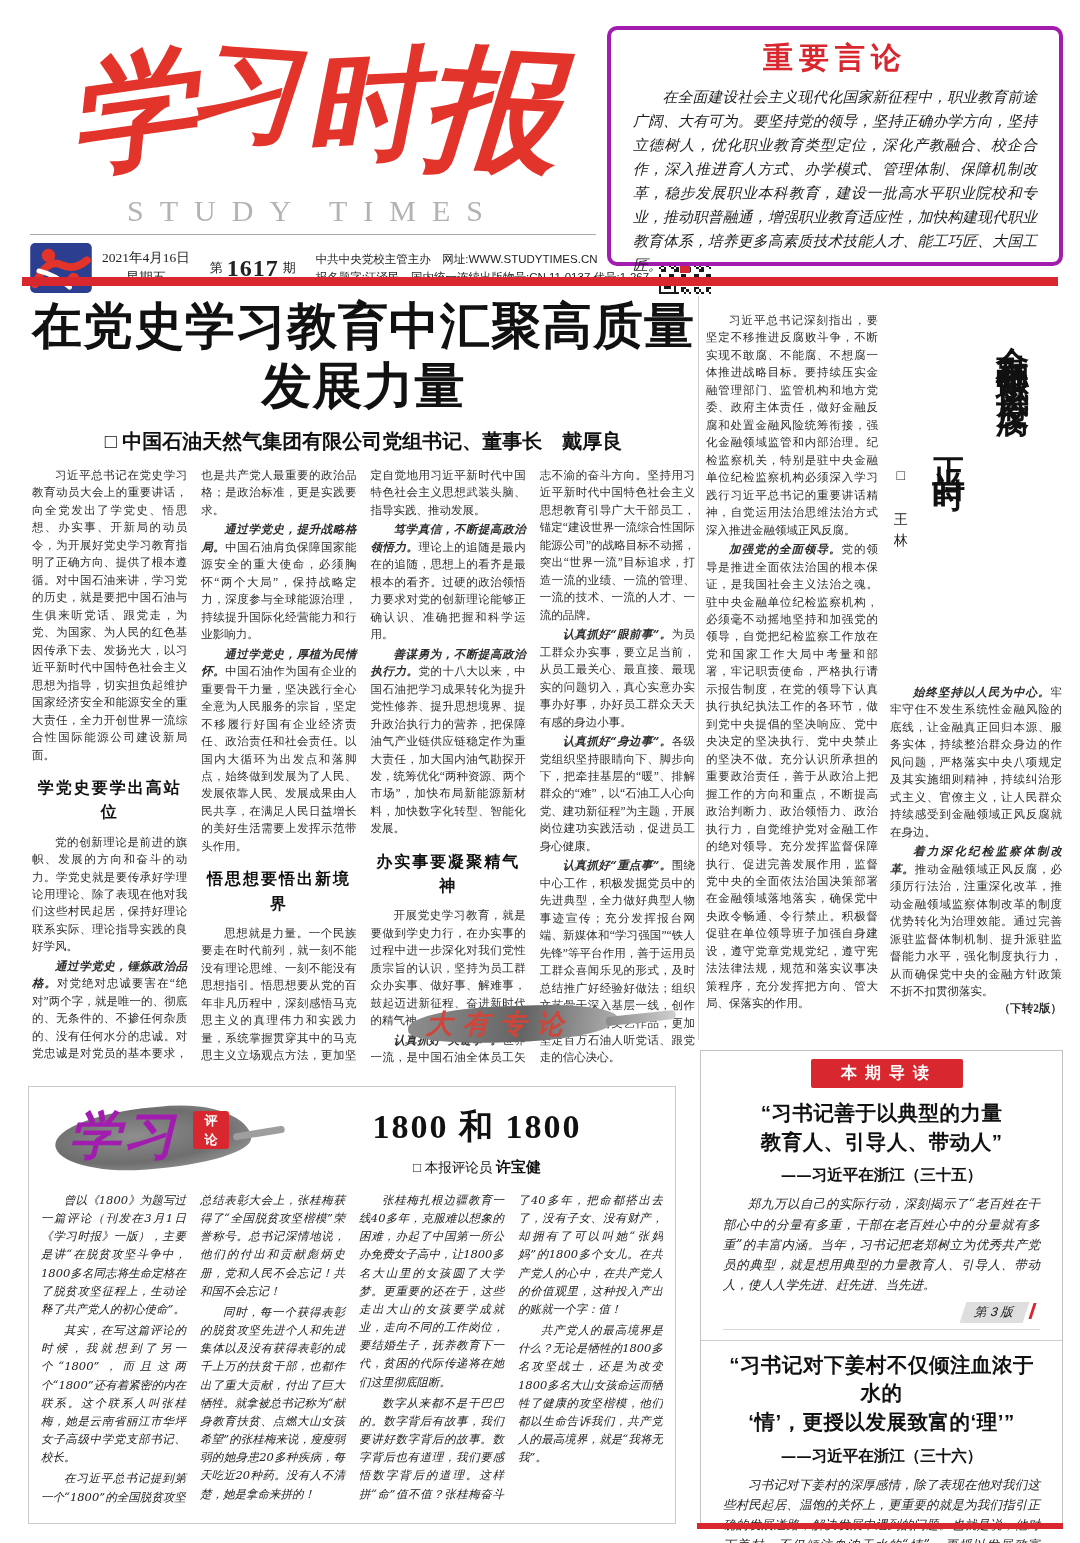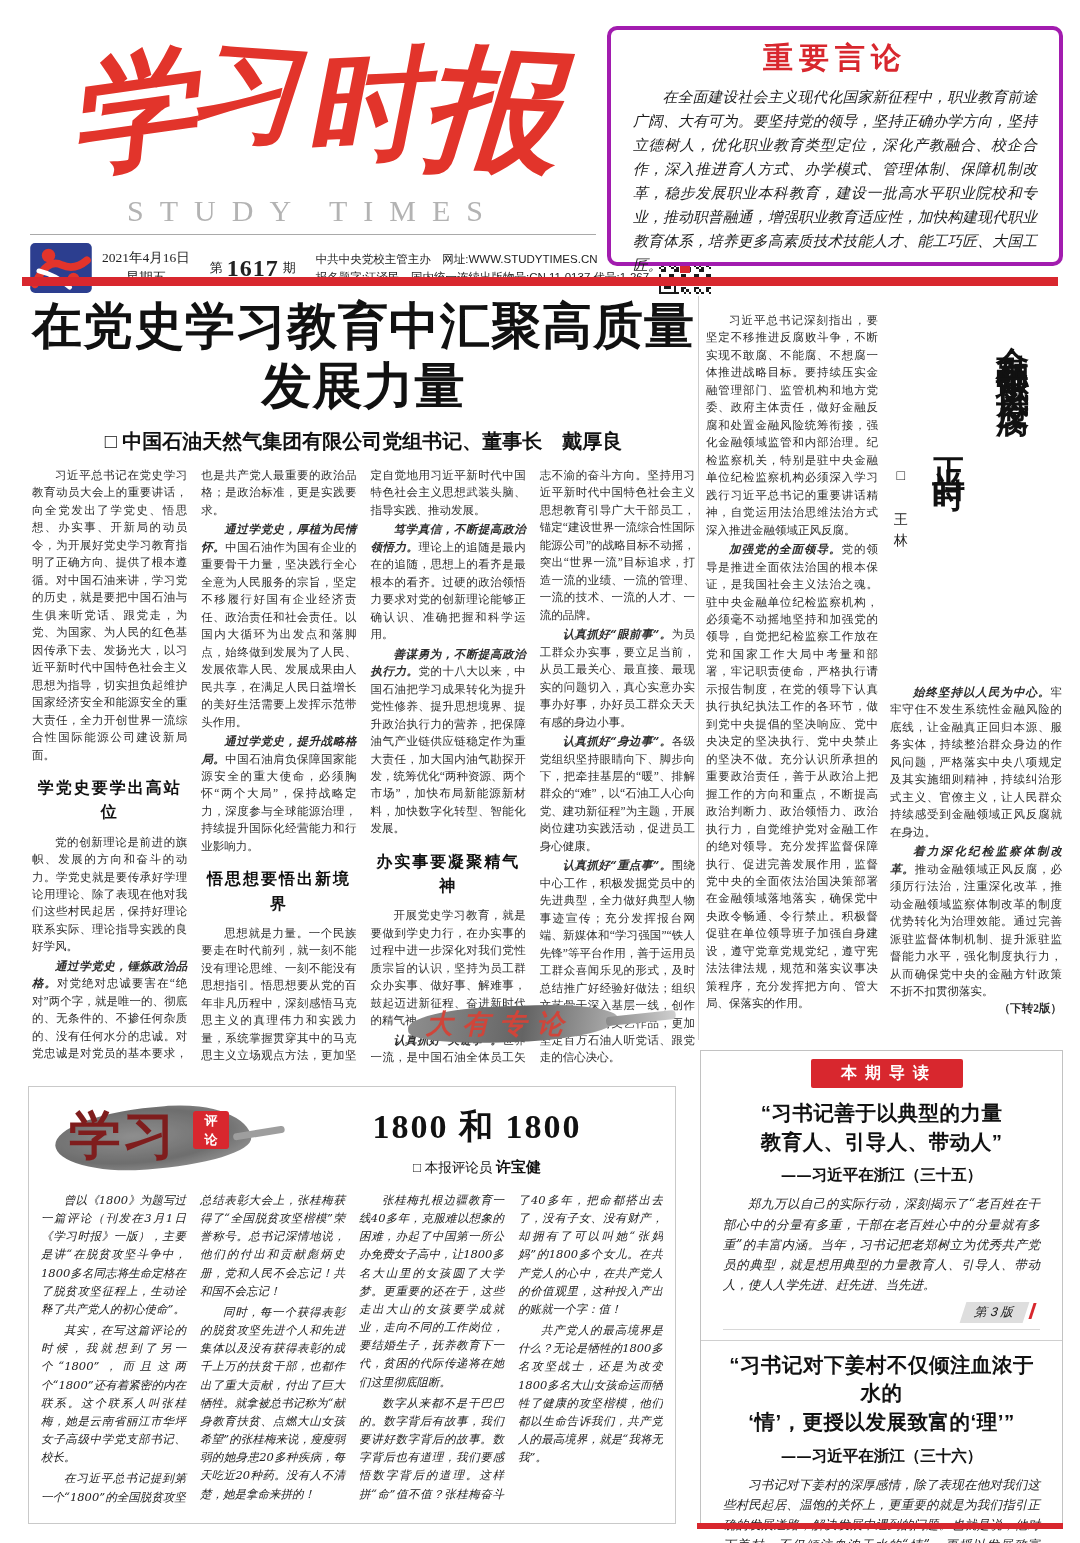--- a/index.html
+++ b/index.html
@@ -70,21 +70,21 @@
   .ft-main{font-family:"Liberation Serif",serif;font-weight:bold;font-size:33px;letter-spacing:8px;color:#111;margin-left:14px;}
   .ft-sub{font-family:"Liberation Serif",serif;font-weight:bold;font-size:33px;letter-spacing:10px;color:#111;margin-top:112px;margin-left:12px;}
   .ft-author{font-size:14px;letter-spacing:8px;margin-top:148px;color:#222;}
 
   
   #commentary{position:absolute;left:28px;top:1086px;width:648px;height:438px;border:1px solid #c9c9c9;padding:10px 12px 8px;background:#fff;}
   .comm-head{display:flex;align-items:center;height:86px;}
   .xp-stamp{position:relative;flex:0 0 250px;height:82px;}
   .ink-blob{position:absolute;left:14px;top:8px;width:196px;height:62px;background:radial-gradient(ellipse at 40% 45%,#7b7b7b,#555 55%,#9a9a9a);border-radius:58% 42% 55% 45%/52% 62% 40% 50%;transform:rotate(-4deg);opacity:.85;}
   .ink-blob::after{content:"";position:absolute;right:-34px;top:30px;width:52px;height:7px;background:#8e8e8e;border-radius:4px;transform:rotate(-5deg);}
-  .xp-xue{position:absolute;left:28px;top:2px;font-family:"DejaVu Serif",serif;font-weight:bold;font-size:52px;color:#7f1d1d;letter-spacing:2px;}
+  .xp-xue{position:absolute;left:28px;top:2px;font-family:"DejaVu Serif",serif;font-style:italic;font-weight:bold;font-size:52px;color:#a21caf;letter-spacing:2px;}
   .xp-seal{position:absolute;left:152px;top:12px;width:36px;height:38px;background:#d8272e;color:#fff;display:grid;grid-template-rows:1fr 1fr;place-items:center;font-size:13px;font-weight:700;border-radius:3px;}
   .comm-title-wrap{flex:1;text-align:center;}
   .comm-title-wrap h2{font-family:"Liberation Serif",serif;font-size:34px;font-weight:bold;letter-spacing:2px;color:#111;}
   .comm-byline{font-size:13.5px;margin-top:8px;color:#111;}
   .comm-byline b{font-size:15px;}
   .comm-cols{margin-top:8px;height:326px;column-count:4;column-gap:14px;column-fill:auto;overflow:hidden;
              font-family:"DejaVu Serif",serif;font-style:italic;font-size:11.5px;line-height:1.58;text-align:justify;color:#222;}
   .comm-cols .col-p{margin-bottom:3px;}
 
   
@@ -259,22 +259,22 @@
   <div id="red-rule"></div>
 
   <section id="main-article">
     <h1>在党史学习教育中汇聚高质量发展力量</h1>
     <div class="byline">□ 中国石油天然气集团有限公司党组书记、董事长　戴厚良</div>
     <div class="cols">
         <p class="col-p">习近平总书记在党史学习教育动员大会上的重要讲话，向全党发出了学党史、悟思想、办实事、开新局的动员令，为开展好党史学习教育指明了正确方向、提供了根本遵循。对中国石油来讲，学习党的历史，就是要把中国石油与生俱来听党话、跟党走，为党、为国家、为人民的红色基因传承下去、发扬光大，以习近平新时代中国特色社会主义思想为指导，切实担负起维护国家经济安全和能源安全的重大责任，全力开创世界一流综合性国际能源公司建设新局面。</p>
         <h4 class="col-subhead">学党史要学出高站位</h4>
         <p class="col-p">党的创新理论是前进的旗帜、发展的方向和奋斗的动力。学党史就是要传承好学理论用理论、除了表现在他对我们这些村民起居，保持好理论联系实际、理论指导实践的良好学风。</p>
         <p class="col-p"><span class="p-lead">通过学党史，锤炼政治品格。</span>对党绝对忠诚要害在“绝对”两个字，就是唯一的、彻底的、无条件的、不掺任何杂质的、没有任何水分的忠诚。对党忠诚是对党员的基本要求，也是共产党人最重要的政治品格；是政治标准，更是实践要求。</p>
+        <p class="col-p"><span class="p-lead">通过学党史，提升战略格局。</span>中国石油肩负保障国家能源安全的重大使命，必须胸怀“两个大局”，保持战略定力，深度参与全球能源治理，持续提升国际化经营能力和行业影响力。</p>
         <p class="col-p"><span class="p-lead">通过学党史，厚植为民情怀。</span>中国石油作为国有企业的重要骨干力量，坚决践行全心全意为人民服务的宗旨，坚定不移履行好国有企业经济责任、政治责任和社会责任。以国内大循环为出发点和落脚点，始终做到发展为了人民、发展依靠人民、发展成果由人民共享，在满足人民日益增长的美好生活需要上发挥示范带头作用。</p>
-        <p class="col-p"><span class="p-lead">通过学党史，提升战略格局。</span>中国石油肩负保障国家能源安全的重大使命，必须胸怀“两个大局”，保持战略定力，深度参与全球能源治理，持续提升国际化经营能力和行业影响力。</p>
         <h4 class="col-subhead">悟思想要悟出新境界</h4>
         <p class="col-p">思想就是力量。一个民族要走在时代前列，就一刻不能没有理论思维、一刻不能没有思想指引。悟思想要从党的百年非凡历程中，深刻感悟马克思主义的真理伟力和实践力量，系统掌握贯穿其中的马克思主义立场观点方法，更加坚定自觉地用习近平新时代中国特色社会主义思想武装头脑、指导实践、推动发展。</p>
         <p class="col-p"><span class="p-lead">笃学真信，不断提高政治领悟力。</span>理论上的追随是最内在的追随，思想上的看齐是最根本的看齐。过硬的政治领悟力要求对党的创新理论能够正确认识、准确把握和科学运用。</p>
         <p class="col-p"><span class="p-lead">善谋勇为，不断提高政治执行力。</span>党的十八大以来，中国石油把学习成果转化为提升党性修养、提升思想境界、提升政治执行力的营养，把保障油气产业链供应链稳定作为重大责任，加大国内油气勘探开发，统筹优化“两种资源、两个市场”，加快布局新能源新材料，加快数字化转型、智能化发展。</p>
         <h4 class="col-subhead">办实事要凝聚精气神</h4>
         <p class="col-p">开展党史学习教育，就是要做到学史力行，在办实事的过程中进一步深化对我们党性质宗旨的认识，坚持为员工群众办实事、做好事、解难事，鼓起迈进新征程、奋进新时代的精气神。</p>
         <p class="col-p"><span class="p-lead">认真抓好“关键事”。</span>世界一流，是中国石油全体员工矢志不渝的奋斗方向。坚持用习近平新时代中国特色社会主义思想教育引导广大干部员工，锚定“建设世界一流综合性国际能源公司”的战略目标不动摇，突出“世界一流”目标追求，打造一流的业绩、一流的管理、一流的技术、一流的人才、一流的品牌。</p>
         <p class="col-p"><span class="p-lead">认真抓好“眼前事”。</span>为员工群众办实事，要立足当前，从员工最关心、最直接、最现实的问题切入，真心实意办实事办好事，办好员工群众天天有感的身边小事。</p>
         <p class="col-p"><span class="p-lead">认真抓好“身边事”。</span>各级党组织坚持眼睛向下、脚步向下，把牵挂基层的“暖”、排解群众的“难”，以“石油工人心向党、建功新征程”为主题，开展岗位建功实践活动，促进员工身心健康。</p>
         <p class="col-p"><span class="p-lead">认真抓好“重点事”。</span>围绕中心工作，积极发掘党员中的先进典型，全力做好典型人物事迹宣传；充分发挥报台网端、新媒体和“学习强国”“铁人先锋”等平台作用，善于运用员工群众喜闻乐见的形式，及时总结推广好经验好做法；组织文艺骨干深入基层一线，创作一批党史题材文艺作品，更加坚定百万石油人听党话、跟党走的信心决心。</p>

